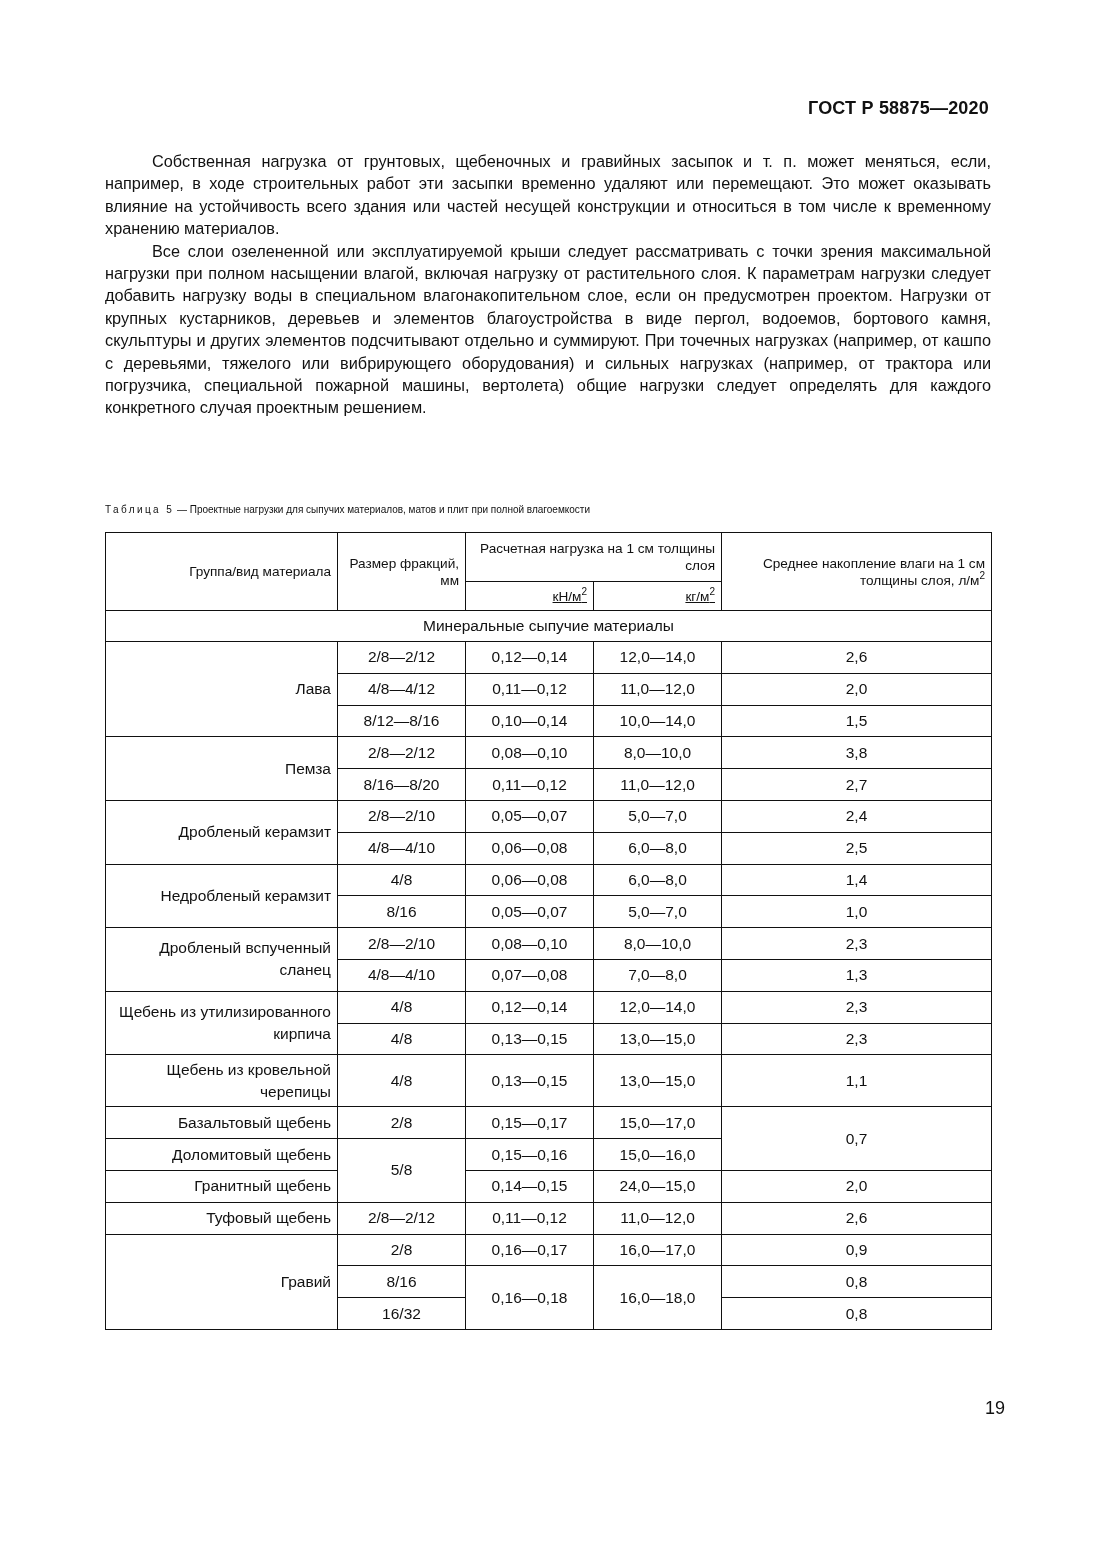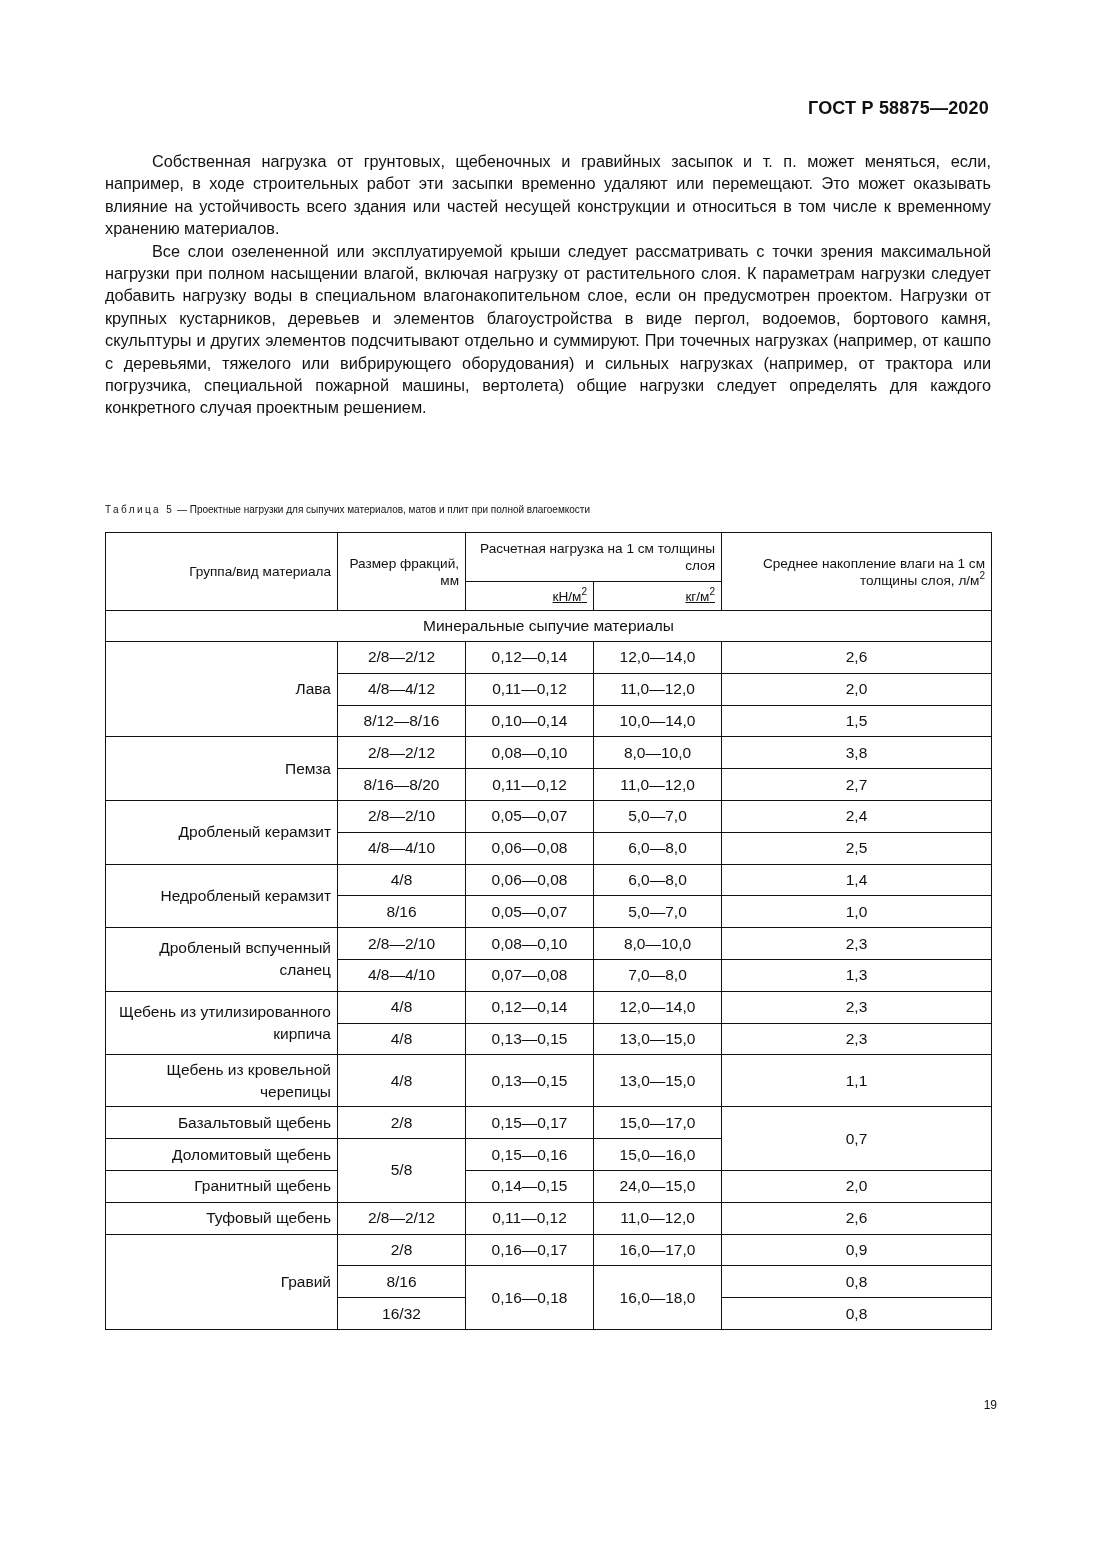--- a/index.html
+++ b/index.html
@@ -11,21 +11,21 @@
   .caption .spaced { letter-spacing: 2.4px; }
   table.t5 { position: absolute; left: 105px; top: 532px; width: 887px; border-collapse: collapse; font-size: 15.5px; }
   table.t5 td, table.t5 th { border: 1.6px solid #111; padding: 0 6px; font-weight: normal; text-align: center; vertical-align: middle; }
   table.t5 th { font-size: 13.6px; line-height: 17px; text-align: right; }
   table.t5 td.name { text-align: right; padding-left: 7px; line-height: 22px; }
   table.t5 tr.hrow1 th { height: 48px; }
   table.t5 tr.hrow2 th { height: 28px; text-decoration: underline; }
   table.t5 tr.section td { height: 30px; }
   table.t5 tr.row td { height: 30.8px; }
   sup { font-size: 10px; vertical-align: 6px; line-height: 0; }
-  .page-number { position: absolute; right: 98px; top: 1398px; font-size: 12px; }
+  .page-number { position: absolute; right: 90px; top: 1398px; font-size: 18px; }
   .c1 { width: 232px; } .c2 { width: 128px; } .c3 { width: 128px; } .c4 { width: 128px; }
 </style>
 </head>
 <body>
 
 <div class="header-code">ГОСТ Р 58875—2020</div>
 
 <div class="body-text">
   <p>Собственная нагрузка от грунтовых, щебеночных и гравийных засыпок и т. п. может меняться, если, например, в ходе строительных работ эти засыпки временно удаляют или перемещают. Это может оказывать влияние на устойчивость всего здания или частей несущей конструкции и относиться в том числе к временному хранению материалов.</p>
   <p>Все слои озелененной или эксплуатируемой крыши следует рассматривать с точки зрения максимальной нагрузки при полном насыщении влагой, включая нагрузку от растительного слоя. К параметрам нагрузки следует добавить нагрузку воды в специальном влагонакопительном слое, если он предусмотрен проектом. Нагрузки от крупных кустарников, деревьев и элементов благоустройства в виде пергол, водоемов, бортового камня, скульптуры и других элементов подсчитывают отдельно и суммируют. При точечных нагрузках (например, от кашпо с деревьями, тяжелого или вибрирующего оборудования) и сильных нагрузках (например, от трактора или погрузчика, специальной пожарной машины, вертолета) общие нагрузки следует определять для каждого конкретного случая проектным решением.</p>

